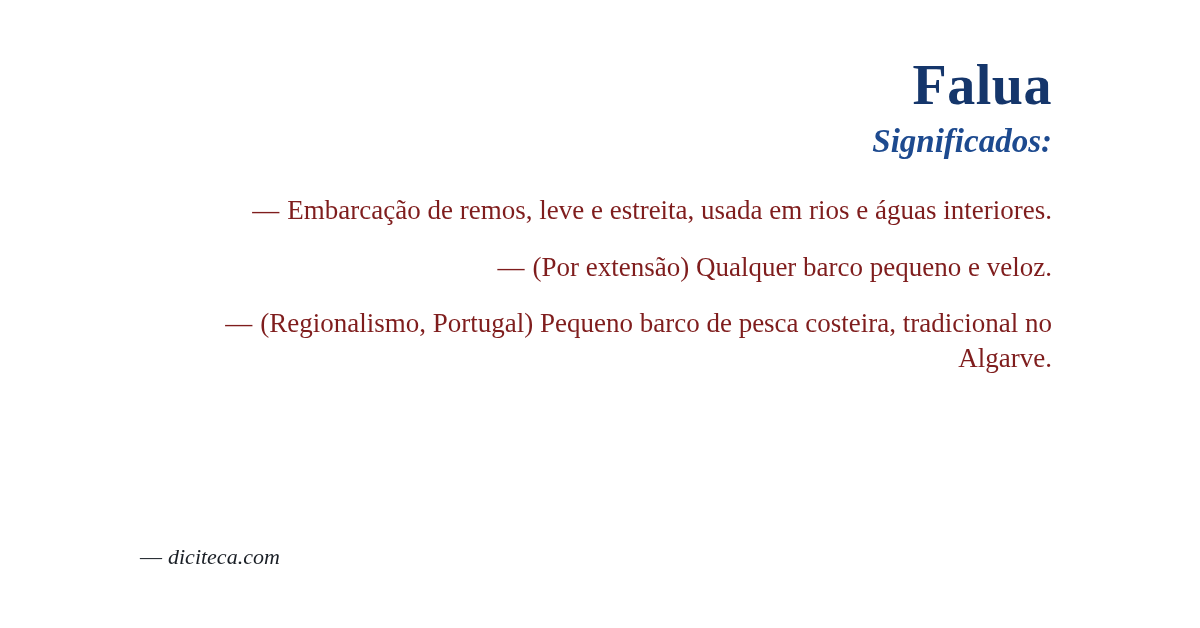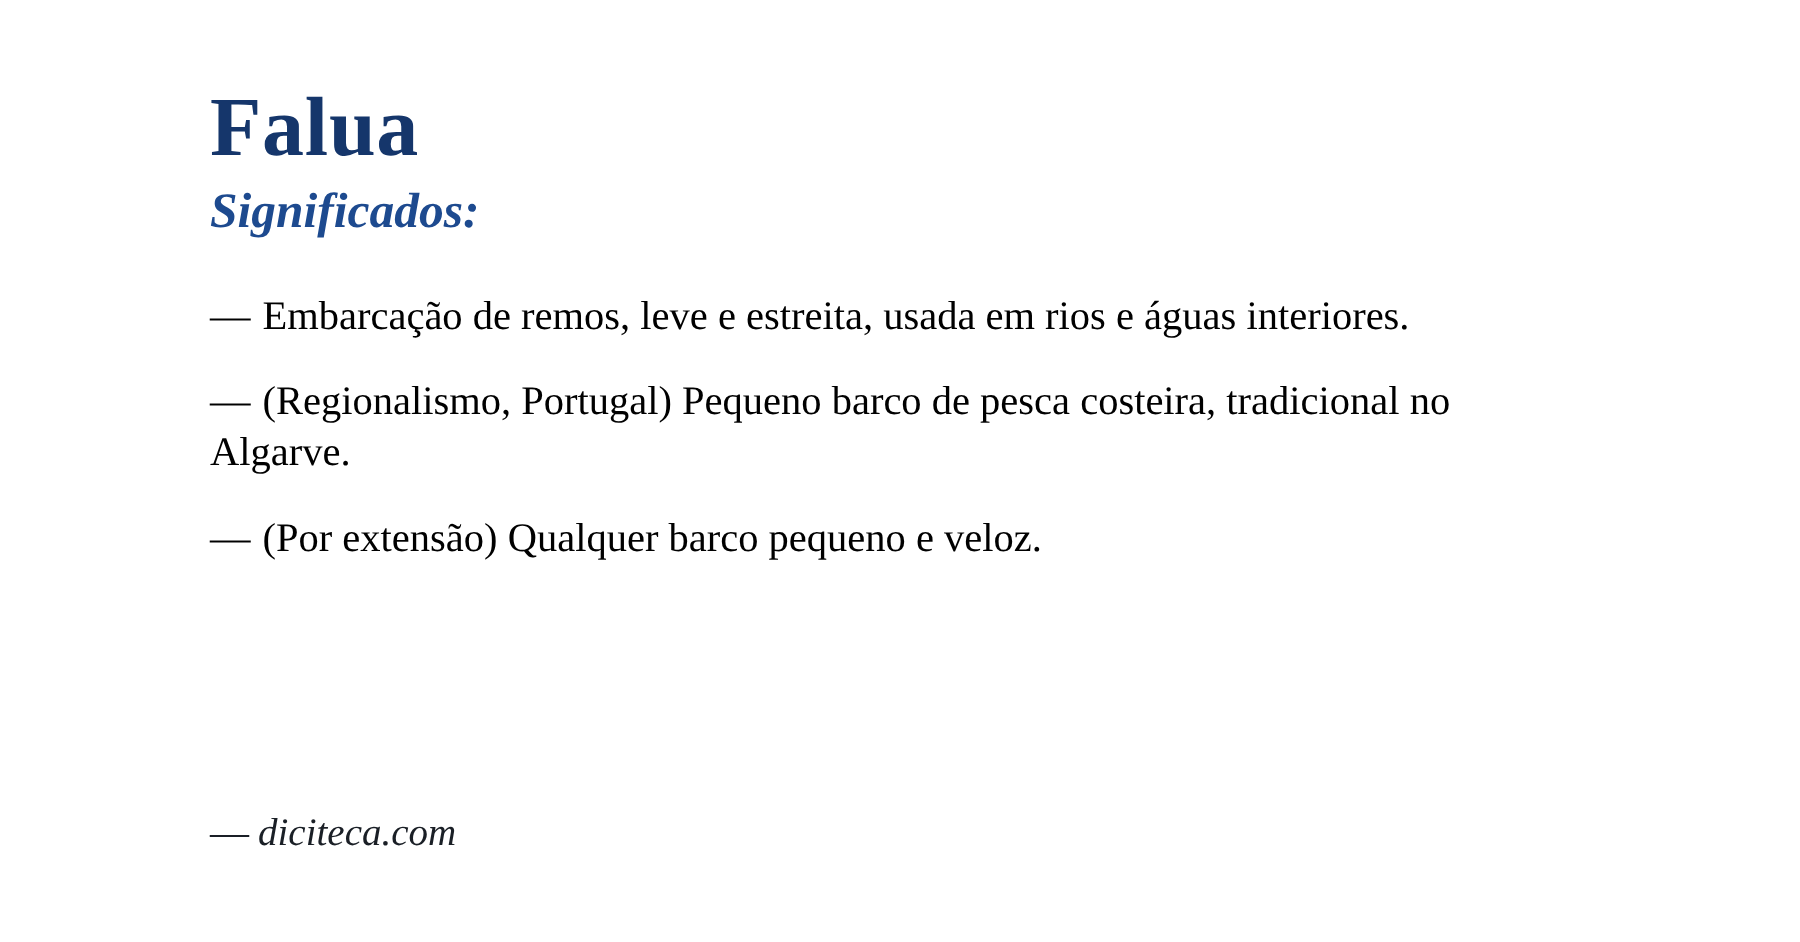--- a/index.html
+++ b/index.html
@@ -12,20 +12,21 @@
     background: #ffffff;
     font-family: "Liberation Serif", serif;
     overflow: hidden;
   }
   .card {
     position: relative;
     width: 1192px;
     height: 628px;
     box-sizing: border-box;
     padding: 56px 140px 0 140px;
+    text-align: right;
   }
   .title {
     font-family: "Liberation Serif", serif;
     font-size: 56px;
     font-weight: bold;
     color: #15366b;
     line-height: 1.05;
     margin: 0;
     letter-spacing: 0.5px;
   }
@@ -37,34 +38,34 @@
     color: #1d4a8f;
     margin: 8px 0 0 0;
     line-height: 1.1;
   }
   .definitions {
     margin-top: 34px;
   }
   .definition {
     font-family: "Liberation Serif", serif;
     font-size: 27px;
-    color: #000000;
+    color: #7f1d1d;
     line-height: 1.28;
     margin: 0 0 22px 0;
     max-width: 930px;
   }
   .definition .dash {
     margin-right: 8px;
   }
   .source {
     position: absolute;
     left: 140px;
     bottom: 58px;
     font-family: "Liberation Serif", serif;
-    font-size: 26px;
+    font-size: 22px;
     font-style: italic;
     color: #1a1f26;
   }
   .source .dash {
     font-style: normal;
     margin-right: 6px;
   }
 </style>
 </head>
 <body>
@@ -76,25 +77,25 @@
   <div class="subtitle">Significados:</div>
 
   <div class="definitions">
 
     <p class="definition">
       <span class="dash">—</span><span>Embarcação de remos, leve e estreita, usada em rios e águas interiores.</span>
     </p>
 
 
     <p class="definition">
-      <span class="dash">—</span><span>(Regionalismo, Portugal) Pequeno barco de pesca costeira, tradicional no Algarve.</span>
+      <span class="dash">—</span><span>(Por extensão) Qualquer barco pequeno e veloz.</span>
     </p>
 
     <p class="definition">
-      <span class="dash">—</span><span>(Por extensão) Qualquer barco pequeno e veloz.</span>
+      <span class="dash">—</span><span>(Regionalismo, Portugal) Pequeno barco de pesca costeira, tradicional no Algarve.</span>
     </p>
 
   </div>
 
   <div class="source">
     <span class="dash">—</span><span>diciteca.com</span>
   </div>
 
 </div>
 

